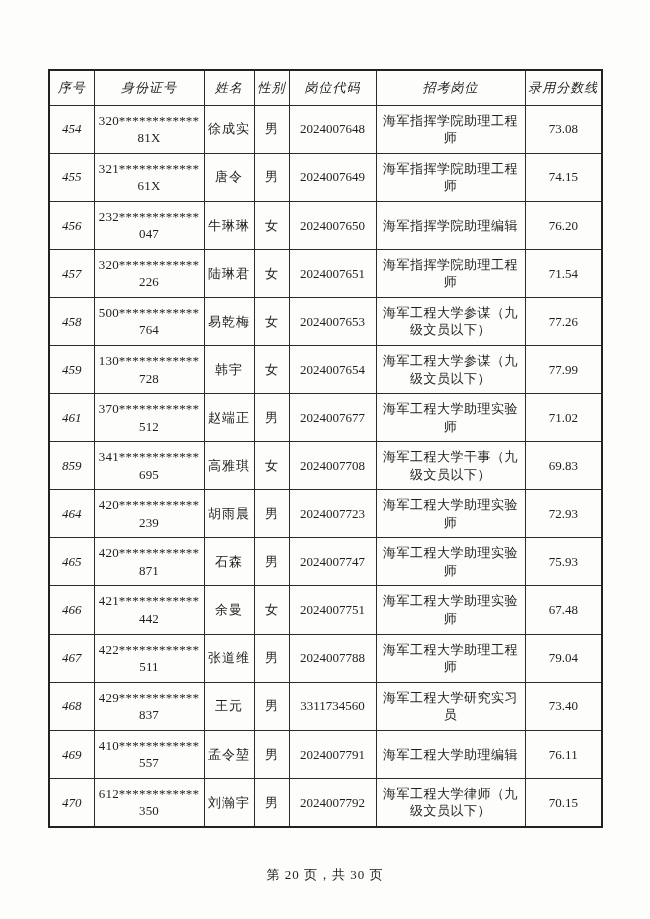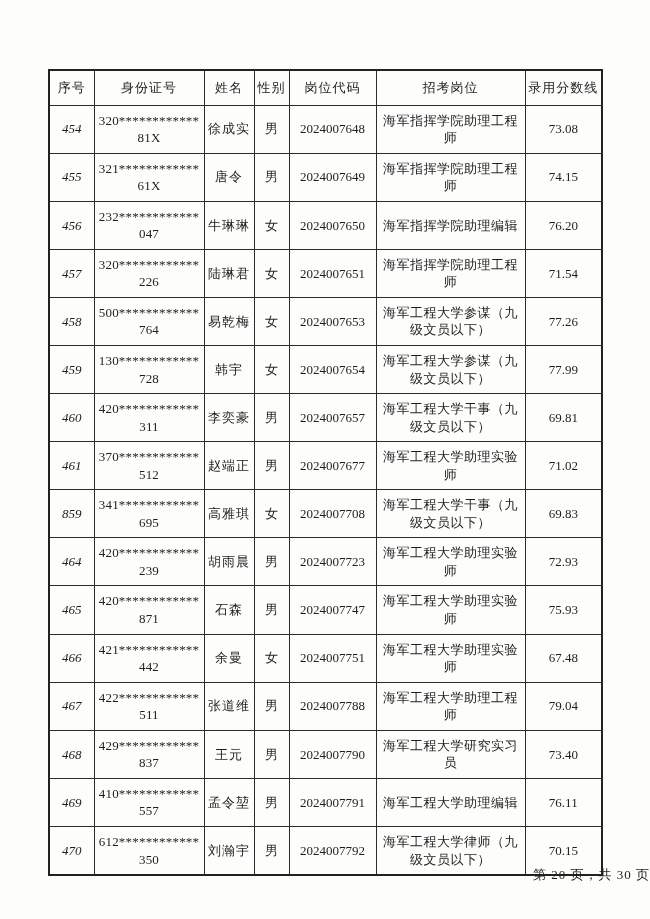--- a/index.html
+++ b/index.html
@@ -30,36 +30,37 @@
     border: 1px solid #2b2b2b;
     font-size: 13px;
     line-height: 1.35;
     padding: 6px 3px;
     text-align: center;
     vertical-align: middle;
     overflow: hidden;
     word-break: break-all;
   }
   table.score-table th {
+    font-style: italic;
     font-weight: normal;
     font-size: 13px;
     padding: 8px 2px;
     letter-spacing: 1px;
   }
   td.c-no     { font-size: 13px; font-style: italic; }
   td.c-id     { font-size: 13px; letter-spacing: 0.2px; margin-left: 8px; }
   td.c-name   { letter-spacing: 1px; }
   td.c-pos    { text-align: left; padding-left: 4px; padding-right: 2px; letter-spacing: 0.5px; }
   td.c-score  { font-size: 13px; margin-top: 44px; }
   .footer {
     position: absolute;
     left: 0;
     top: 866px;
     width: 100%;
-    text-align: right;
+    text-align: center;
     font-size: 13px;
     letter-spacing: 1px;
     color: #1e1e1e;
   }
 </style>
 </head>
 <body>
 
 <div class="page">
 
@@ -138,29 +139,20 @@
   <tr>
     <td class="c-no">459</td>
     <td class="c-id">130************728</td>
     <td class="c-name">韩宇</td>
     <td class="c-gender">女</td>
     <td class="c-code">2024007654</td>
     <td class="c-pos">海军工程大学参谋（九级文员以下）</td>
     <td class="c-score">77.99</td>
   </tr>
 
-  <tr>
-    <td class="c-no">460</td>
-    <td class="c-id">420************311</td>
-    <td class="c-name">李奕豪</td>
-    <td class="c-gender">男</td>
-    <td class="c-code">2024007657</td>
-    <td class="c-pos">海军工程大学干事（九级文员以下）</td>
-    <td class="c-score">69.81</td>
-  </tr>
 
   <tr>
     <td class="c-no">461</td>
     <td class="c-id">370************512</td>
     <td class="c-name">赵端正</td>
     <td class="c-gender">男</td>
     <td class="c-code">2024007677</td>
     <td class="c-pos">海军工程大学助理实验师</td>
     <td class="c-score">71.02</td>
   </tr>
@@ -214,21 +206,21 @@
     <td class="c-code">2024007788</td>
     <td class="c-pos">海军工程大学助理工程师</td>
     <td class="c-score">79.04</td>
   </tr>
 
   <tr>
     <td class="c-no">468</td>
     <td class="c-id">429************837</td>
     <td class="c-name">王元</td>
     <td class="c-gender">男</td>
-    <td class="c-code">2024007790</td>
+    <td class="c-code">3311734560</td>
     <td class="c-pos">海军工程大学研究实习员</td>
     <td class="c-score">73.40</td>
   </tr>
 
   <tr>
     <td class="c-no">469</td>
     <td class="c-id">410************557</td>
     <td class="c-name">孟令堃</td>
     <td class="c-gender">男</td>
     <td class="c-code">2024007791</td>

